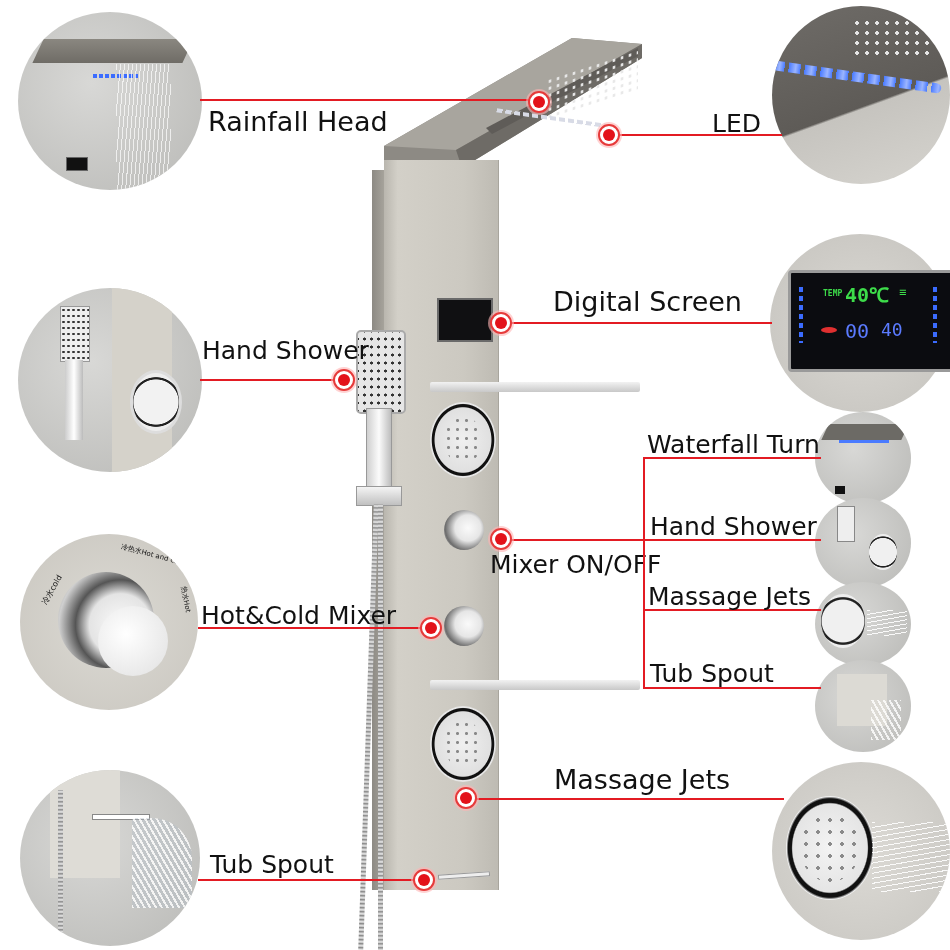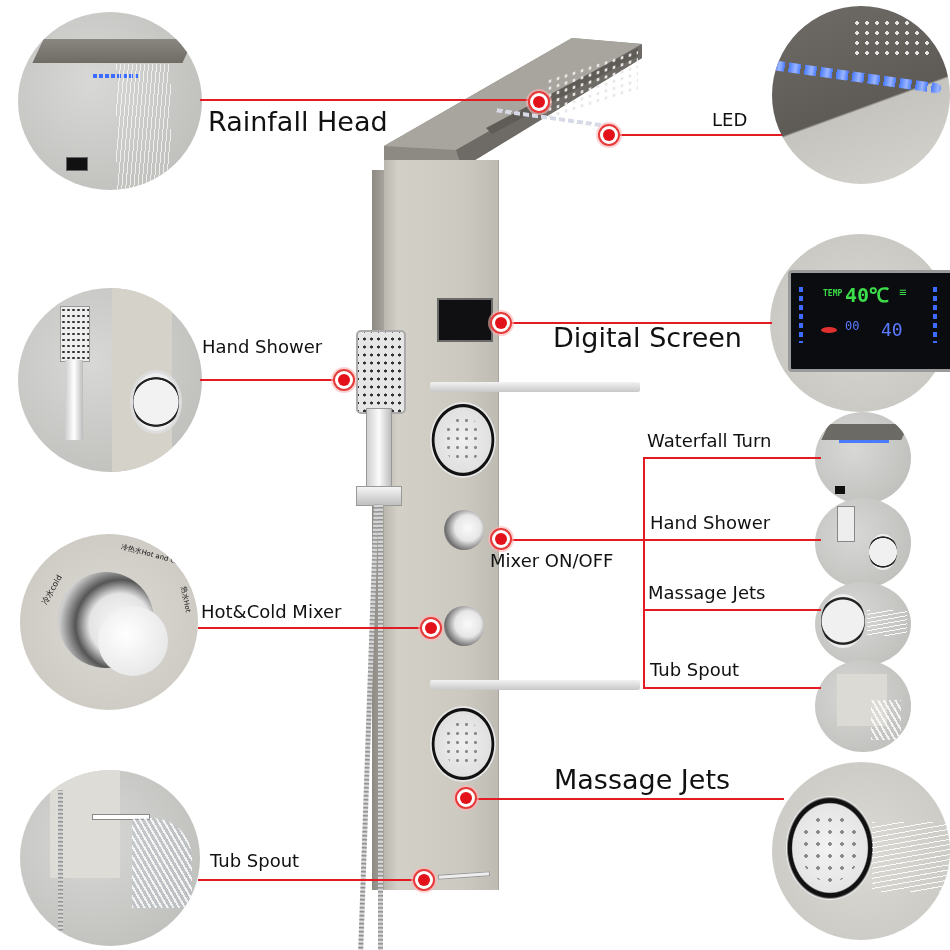--- a/index.html
+++ b/index.html
@@ -1,20 +1,20 @@
 <!DOCTYPE html>
 <html><head>
 <meta charset="utf-8">
 <style>
   html, body { margin:0; padding:0; background:#ffffff; }
   body { width:950px; height:950px; position:relative; overflow:hidden; font-family:"DejaVu Sans", sans-serif; }
   .abs { position:absolute; }
   .label { position:absolute; color:#111; white-space:nowrap; line-height:1; }
   .lbl-lg { font-size:27px; }
-  .lbl-md { font-size:18px; }
+  .lbl-md { font-size:25px; }
   .line { position:absolute; background:#e31b23; }
   .hline { height:2px; }
   .vline { width:2px; }
   .dot { position:absolute; width:22px; height:22px; border-radius:50%; background:#fff; border:2px solid #e63a3a; box-sizing:border-box; display:flex; align-items:center; justify-content:center; box-shadow:0 0 0 2px rgba(255,180,180,0.6); }
   .dot::after { content:""; width:12px; height:12px; border-radius:50%; background:#e3121a; }
   .circ { position:absolute; border-radius:50%; overflow:hidden; background:radial-gradient(circle at 40% 40%, #d8d8d6, #b9b9b6); }
   
   .panel { position:absolute; left:384px; top:160px; width:114px; height:730px; background:linear-gradient(90deg,#b9b6ae 0%, #d3d0c8 12%, #ccc9c1 70%, #bebbb3 100%); box-shadow: 1px 0 0 #a8a59d; }
   .panel-side { position:absolute; left:372px; top:170px; width:14px; height:720px; background:linear-gradient(90deg,#8d8a84,#aaa79f); }
   .screen { position:absolute; left:437px; top:298px; width:52px; height:40px; background:#101012; border:2px solid #6a6a6a; }
@@ -65,21 +65,21 @@
   <div class="abs" style="left:80px;top:12px;width:80px;height:40px;background-image:radial-gradient(circle,#e5e5e5 1.6px,transparent 2px);background-size:10px 10px;"></div>
   <div class="abs" style="left:0;top:66px;width:170px;height:10px;transform:rotate(8deg);background:repeating-linear-gradient(90deg,#4a7bff 0,#9bb5ff 7px,#4a7bff 12px,transparent 12px,transparent 16px);border-radius:5px;"></div>
 </div>
 
 <div class="circ" style="left:770px;top:234px;width:180px;height:178px;background:radial-gradient(circle,#dad8d3,#c5c3be);">
 </div>
 <div class="lcd" style="left:788px;top:270px;">
   <span class="abs" style="left:32px;top:16px;color:#3ddc4a;font-size:8px;font-weight:bold;">TEMP</span>
   <span class="abs" style="left:54px;top:8px;color:#3ddc4a;font-size:20px;font-weight:bold;">40℃</span>
   <span class="abs" style="left:108px;top:12px;color:#3ddc4a;font-size:12px;">≡</span>
-  <span class="abs" style="left:54px;top:46px;color:#5b7bff;font-size:12px;">00</span>
+  <span class="abs" style="left:54px;top:46px;color:#5b7bff;font-size:20px;">00</span>
   <span class="abs" style="left:90px;top:46px;color:#5b7bff;font-size:18px;">40</span>
   <span class="abs" style="left:30px;top:54px;width:16px;height:6px;border-radius:50%;background:#e03030;"></span>
   <span class="abs" style="left:8px;top:14px;width:4px;height:56px;background:repeating-linear-gradient(180deg,#3b6cff 0,#3b6cff 5px,transparent 5px,transparent 9px);"></span>
   <span class="abs" style="left:142px;top:14px;width:4px;height:56px;background:repeating-linear-gradient(180deg,#3b6cff 0,#3b6cff 5px,transparent 5px,transparent 9px);"></span>
 </div>
 
 <div class="circ" style="left:815px;top:412px;width:96px;height:92px;">
   <div class="abs" style="left:10px;top:12px;width:80px;height:16px;background:#6c6a65;transform:skewX(-25deg);"></div>
   <div class="abs" style="left:24px;top:28px;width:50px;height:3px;background:#4a7bff;"></div>
   <div class="abs" style="left:20px;top:74px;width:10px;height:8px;background:#111;"></div>
@@ -141,21 +141,21 @@
 <div class="line hline" style="left:200px;top:99px;width:336px;"></div>
 <div class="dot" style="left:528px;top:91px;"></div>
 <div class="label lbl-lg" style="left:208px;top:108px;">Rainfall Head</div>
 
 <div class="line hline" style="left:610px;top:134px;width:172px;"></div>
 <div class="dot" style="left:598px;top:124px;"></div>
 <div class="label lbl-md" style="left:712px;top:111px;">LED</div>
 
 <div class="line hline" style="left:500px;top:322px;width:272px;"></div>
 <div class="dot" style="left:490px;top:312px;"></div>
-<div class="label lbl-lg" style="left:553px;top:288px;margin-top:36px;">Digital Screen</div>
+<div class="label lbl-lg" style="left:553px;top:288px;">Digital Screen</div>
 
 <div class="line hline" style="left:200px;top:379px;width:146px;"></div>
 <div class="dot" style="left:333px;top:369px;"></div>
 <div class="label lbl-md" style="left:202px;top:338px;">Hand Shower</div>
 
 <div class="line hline" style="left:500px;top:539px;width:146px;"></div>
 <div class="dot" style="left:490px;top:528px;"></div>
 <div class="label lbl-md" style="left:490px;top:552px;">Mixer ON/OFF</div>
 
 <div class="line vline" style="left:643px;top:457px;height:232px;"></div>

